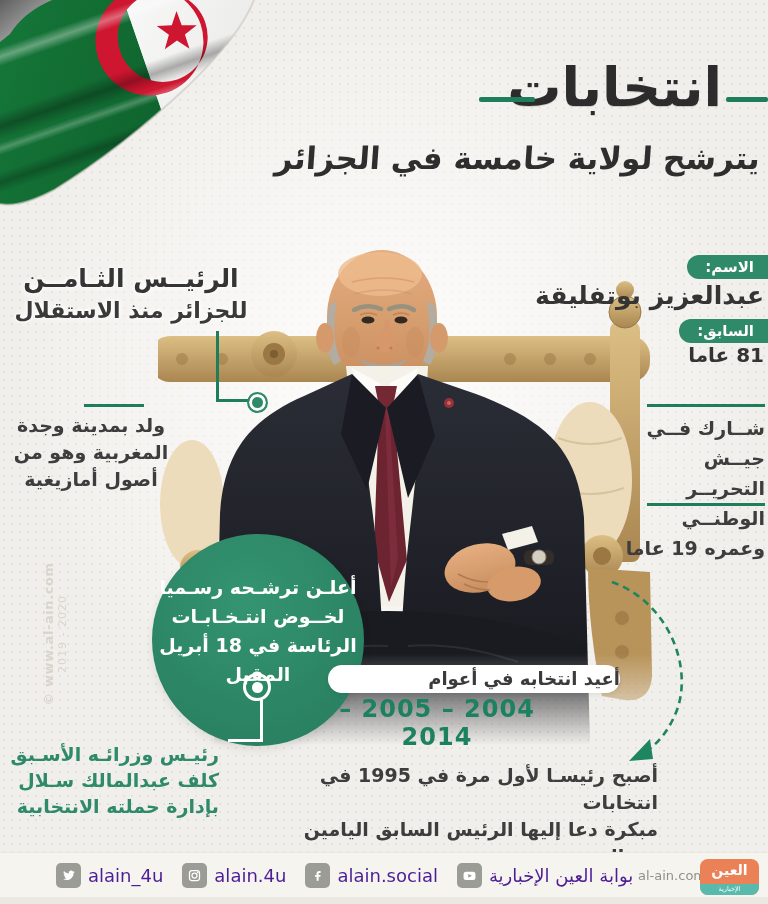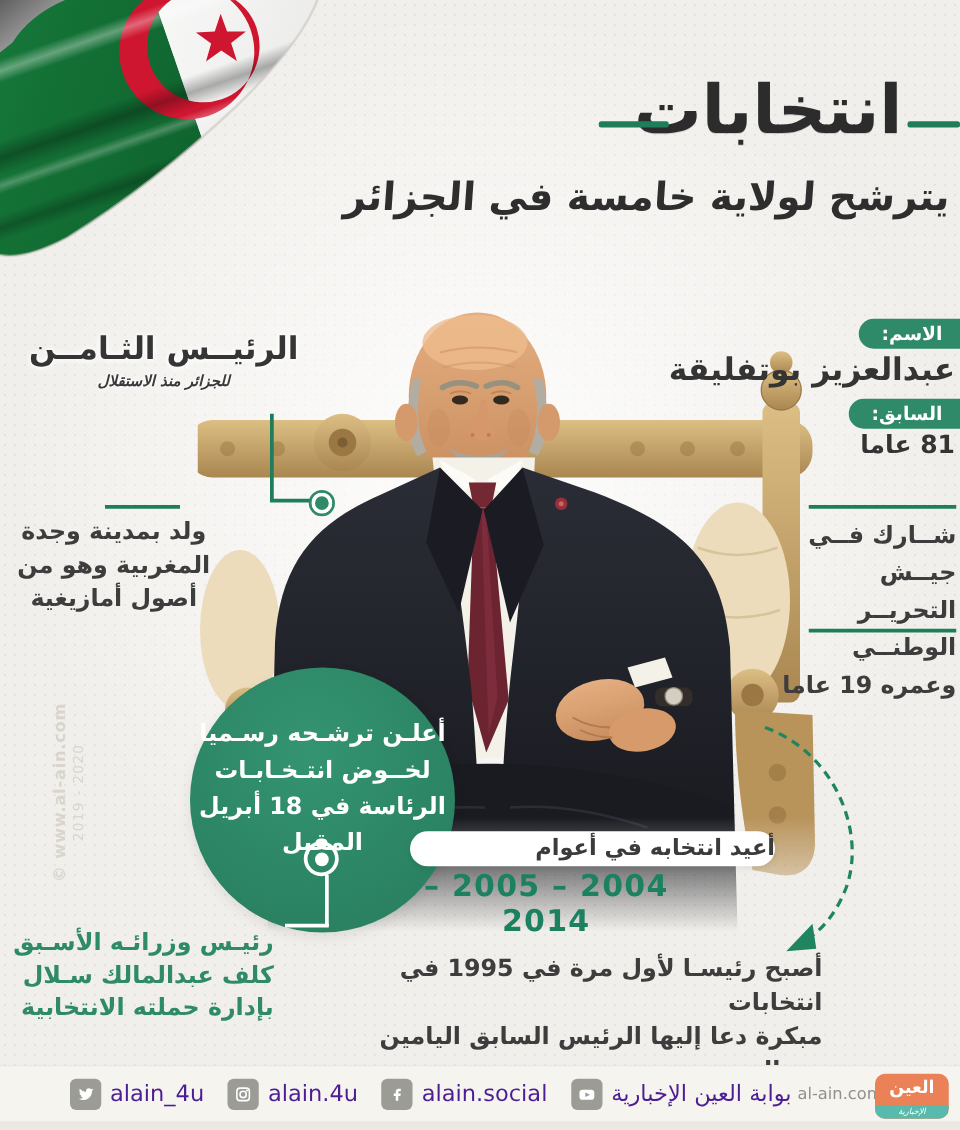--- a/index.html
+++ b/index.html
@@ -44,21 +44,21 @@
   .watermark .w2{font-size:11px;letter-spacing:1px;}
   .footer{position:absolute;left:0;top:852px;width:768px;height:45px;background:#f6f4ef;border-top:1px solid #eae7e0;}
   .footer-strip{position:absolute;left:0;top:897px;width:768px;height:7px;background:#ebe8e1;}
   .socials{position:absolute;left:56px;top:0;height:45px;display:flex;align-items:center;gap:19px;direction:ltr;}
   .social{display:flex;align-items:center;gap:7px;cursor:pointer;}
   .sicon{width:25px;height:25px;border-radius:5px;background:#9C9C97;display:flex;align-items:center;justify-content:center;}
   .shandle{font-size:18px;color:#4c1d95;}
   .site{position:absolute;right:62px;top:15px;font-size:13px;color:#92908a;direction:ltr;cursor:pointer;}
   .logo{position:absolute;right:9px;top:6px;width:59px;height:36px;border-radius:8px;background:#EB8156;overflow:hidden;text-align:center;}
   .logo .l1{color:#fff;font-size:14px;font-weight:700;line-height:23px;}
-  .logo .l2{position:absolute;left:0;bottom:0;width:100%;height:11px;background:#58B9AD;color:#fff;font-size:6.5px;line-height:11px;font-style:italic;}
+  .logo .l2{position:absolute;left:0;bottom:0;width:100%;height:11px;background:#58B9AD;color:#fff;font-size:6.5px;line-height:11px;}
 </style>
 </head>
 <body>
 
 <div class="canvas">
 
   <div class="abs watermark" style="left:-37px;top:612px;width:200px;height:44px;">
     <div class="w1">© www.al-ain.com</div>
     <div class="w2">2019 - 2020</div>
   </div>
@@ -207,21 +207,21 @@
   <div class="abs dash" style="right:233px;top:97px;width:56px;"></div>
   <div class="abs subtitle" style="right:8px;top:140px;">يترشح لولاية خامسة في الجزائر</div>
 
   <div class="abs pill-label" style="right:0;top:255px;">الاسم:</div>
   <div class="abs value" style="right:4px;top:281px;font-size:25px;">عبدالعزيز بوتفليقة</div>
   <div class="abs pill-label" style="right:0;top:319px;">السابق:</div>
   <div class="abs value" style="right:4px;top:343px;font-size:20px;">81 عاما</div>
 
   <div class="abs glow" style="left:8px;top:264px;width:246px;text-align:center;">
     <div style="font-size:25px;font-weight:900;color:#353535;">الرئيــس الثـامــن</div>
-    <div style="font-size:12px;font-weight:700;color:#3a3a3a;margin-top:5px;font-style:italic;">للجزائر منذ الاستقلال</div>
+    <div style="font-size:22px;font-weight:700;color:#3a3a3a;margin-top:5px;">للجزائر منذ الاستقلال</div>
   </div>
   <div class="abs greenline" style="left:216px;top:331px;width:3px;height:70px;"></div>
   <div class="abs greenline" style="left:216px;top:399px;width:33px;"></div>
   <div class="abs node-dot" style="left:247px;top:392px;"></div>
 
   <div class="abs greenline" style="left:84px;top:404px;width:60px;"></div>
   <div class="abs factdark" style="left:0;top:412px;width:182px;text-align:center;line-height:27px;">
     <div>ولد بمدينة وجدة</div>
     <div>المغربية وهو من</div>
     <div>أصول أمازيغية</div>

